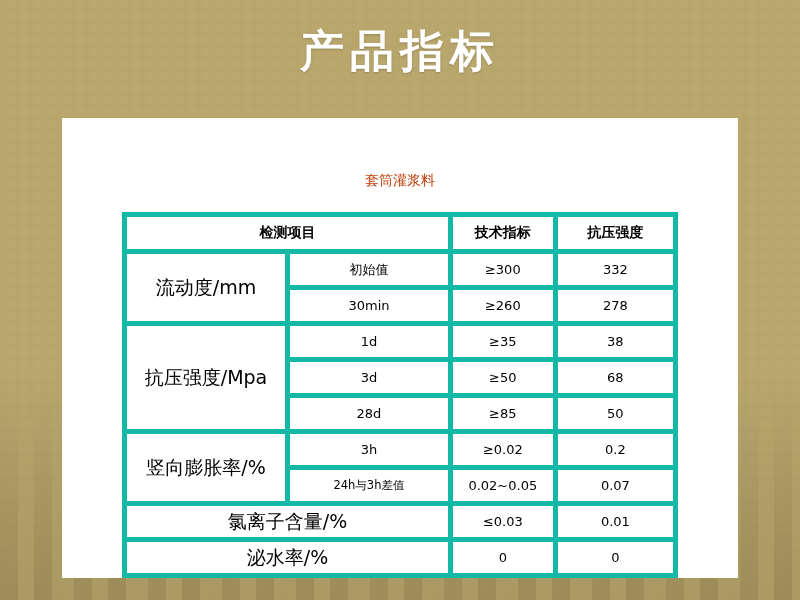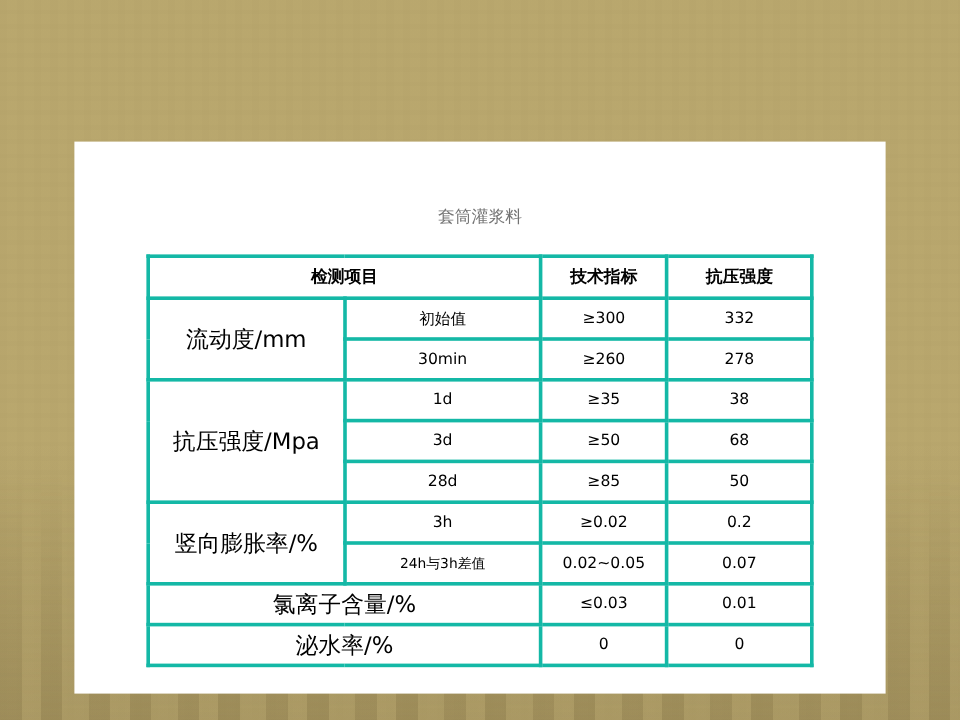--- a/index.html
+++ b/index.html
@@ -65,36 +65,36 @@
     position: absolute;
     left: 62px;
     top: 118px;
     width: 676px;
     height: 460px;
     background: #ffffff;
   }
   .card-title {
     text-align: center;
     font-size: 14px;
-    color: #737373;
+    color: #c2410c;
     margin-top: 54px;
     font-family: "DejaVu Sans", "Liberation Sans", sans-serif;
   }
   .table-wrap {
     margin: 22px auto 0 auto;
     width: 556px;
   }
   table.spec {
     border-collapse: collapse;
     width: 100%;
     table-layout: fixed;
     font-family: "DejaVu Sans", "Liberation Sans", sans-serif;
   }
   table.spec td {
-    border: 3px solid #14b8a6;
+    border: 5px solid #14b8a6;
     text-align: center;
     vertical-align: middle;
     color: #000000;
     font-size: 13px;
     height: 31px;
     padding: 0 2px;
   }
   table.spec td.hdr {
     font-weight: bold;
     font-size: 14px;
@@ -110,20 +110,21 @@
   col.c1 { width: 42%; }
   col.c3 { width: 27%; }
   col.c4 { width: 31%; }
 </style>
 </head>
 <body>
 
 <div class="slide">
   <div class="skyline"></div>
 
+  <div class="title">产品指标</div>
 
   <div class="card">
     <div class="card-title">套筒灌浆料</div>
 
     <div class="table-wrap">
       <table class="spec">
         <colgroup>
           <col class="c1">
             <col class="c1">
             <col class="c3">

